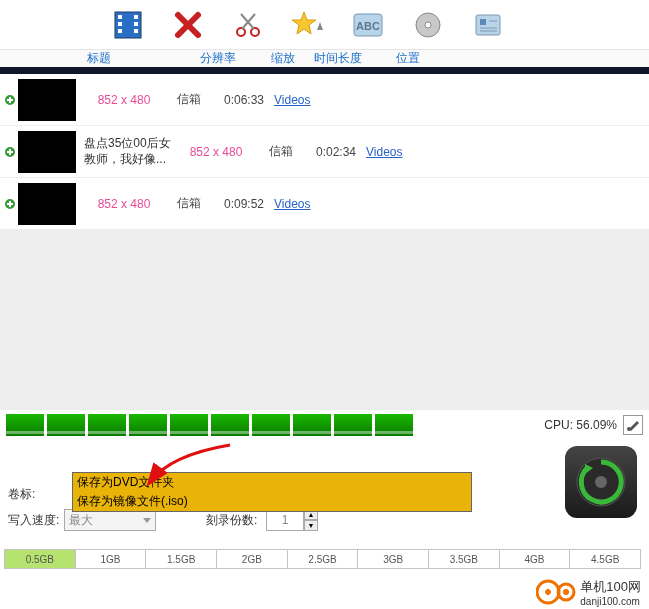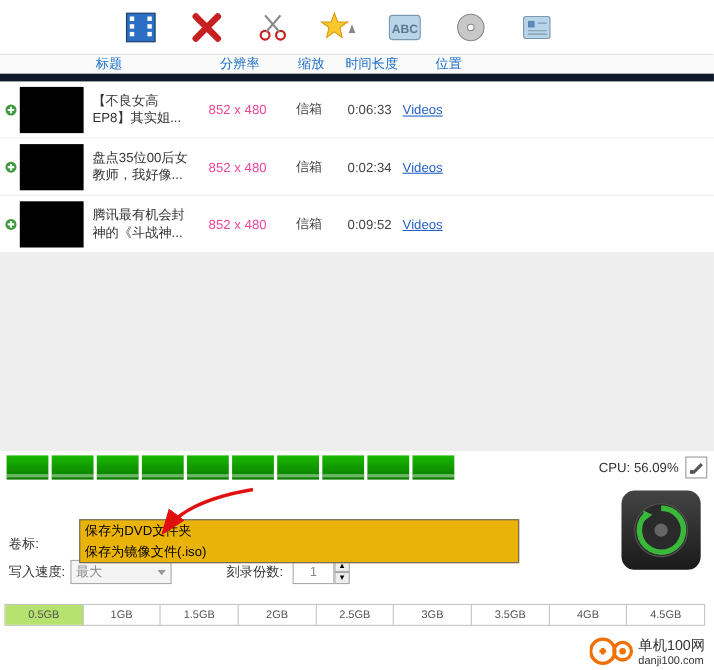--- a/index.html
+++ b/index.html
@@ -128,21 +128,20 @@
 <div id="rows">
     <div class="item-row">
       <div class="add-btn">
         <svg width="12" height="12">
           <circle cx="6" cy="6" r="5" fill="#3a9a3a"></circle>
           <line x1="6" y1="3" x2="6" y2="9" stroke="#fff" stroke-width="2"></line>
           <line x1="3" y1="6" x2="9" y2="6" stroke="#fff" stroke-width="2"></line>
         </svg>
       </div>
       <div class="thumb"></div>
-      <div class="item-title">【不良女高EP8】其实姐...</div>
       <div class="item-res">852 x 480</div>
       <div class="item-scale">信箱</div>
       <div class="item-dur">0:06:33</div>
       <div class="item-loc">Videos</div>
     </div>
     <div class="item-row">
       <div class="add-btn">
         <svg width="12" height="12">
           <circle cx="6" cy="6" r="5" fill="#3a9a3a"></circle>
           <line x1="6" y1="3" x2="6" y2="9" stroke="#fff" stroke-width="2"></line>
@@ -158,21 +157,20 @@
     </div>
     <div class="item-row">
       <div class="add-btn">
         <svg width="12" height="12">
           <circle cx="6" cy="6" r="5" fill="#3a9a3a"></circle>
           <line x1="6" y1="3" x2="6" y2="9" stroke="#fff" stroke-width="2"></line>
           <line x1="3" y1="6" x2="9" y2="6" stroke="#fff" stroke-width="2"></line>
         </svg>
       </div>
       <div class="thumb"></div>
-      <div class="item-title">腾讯最有机会封神的《斗战神...</div>
       <div class="item-res">852 x 480</div>
       <div class="item-scale">信箱</div>
       <div class="item-dur">0:09:52</div>
       <div class="item-loc">Videos</div>
     </div>
   </div>
 
 <div class="empty-area"></div>
 
 <div class="meter-row">

